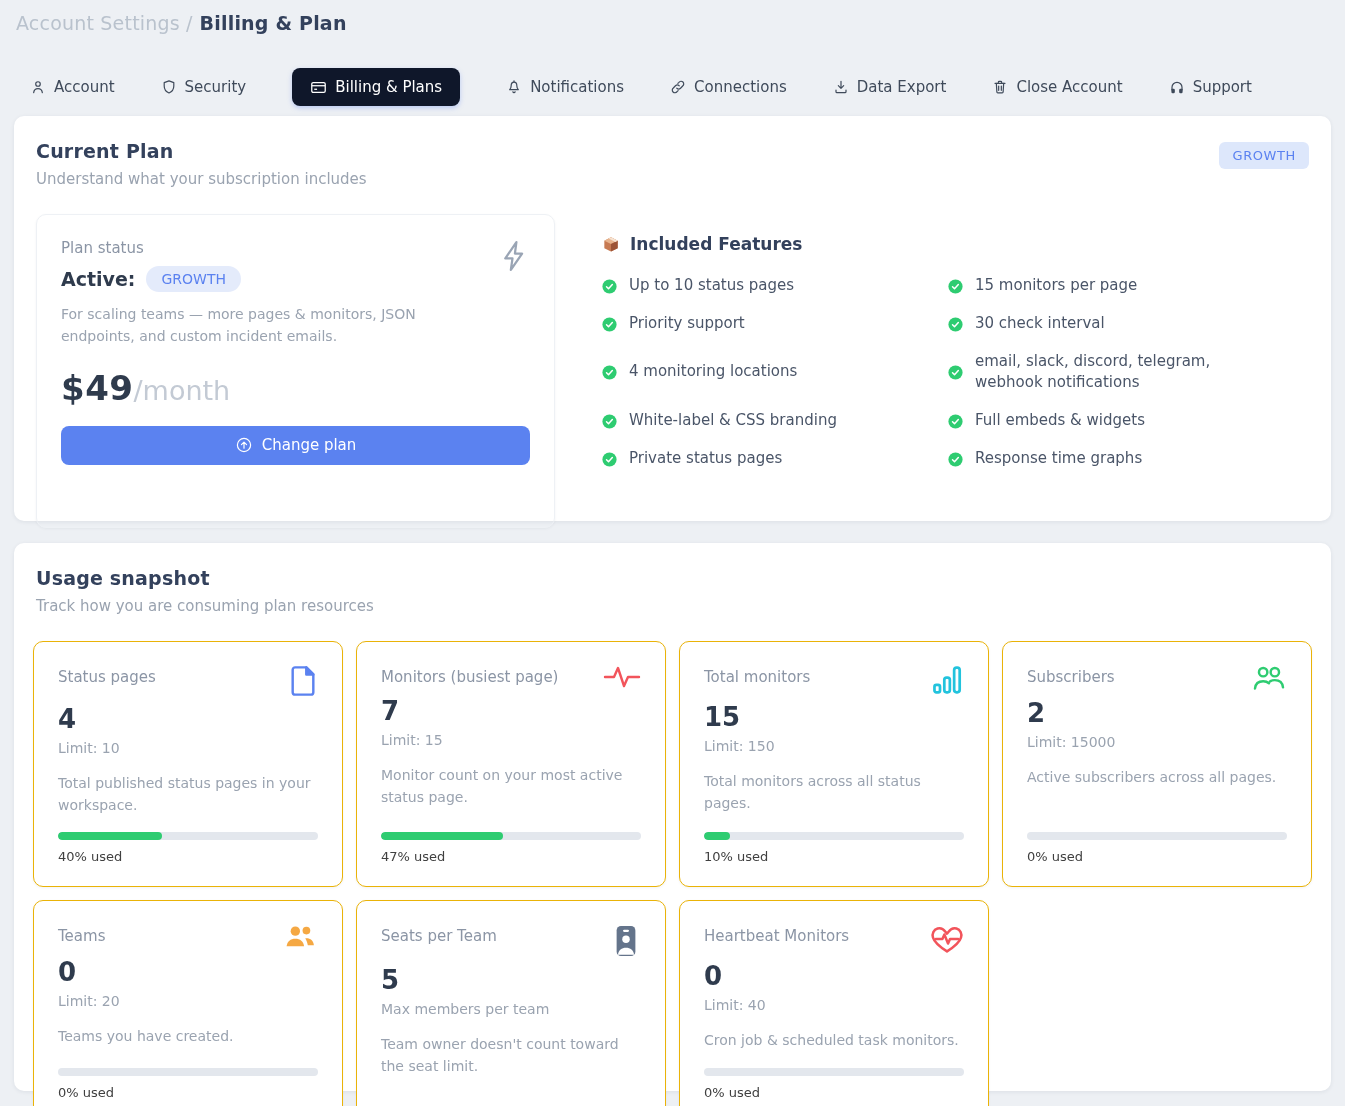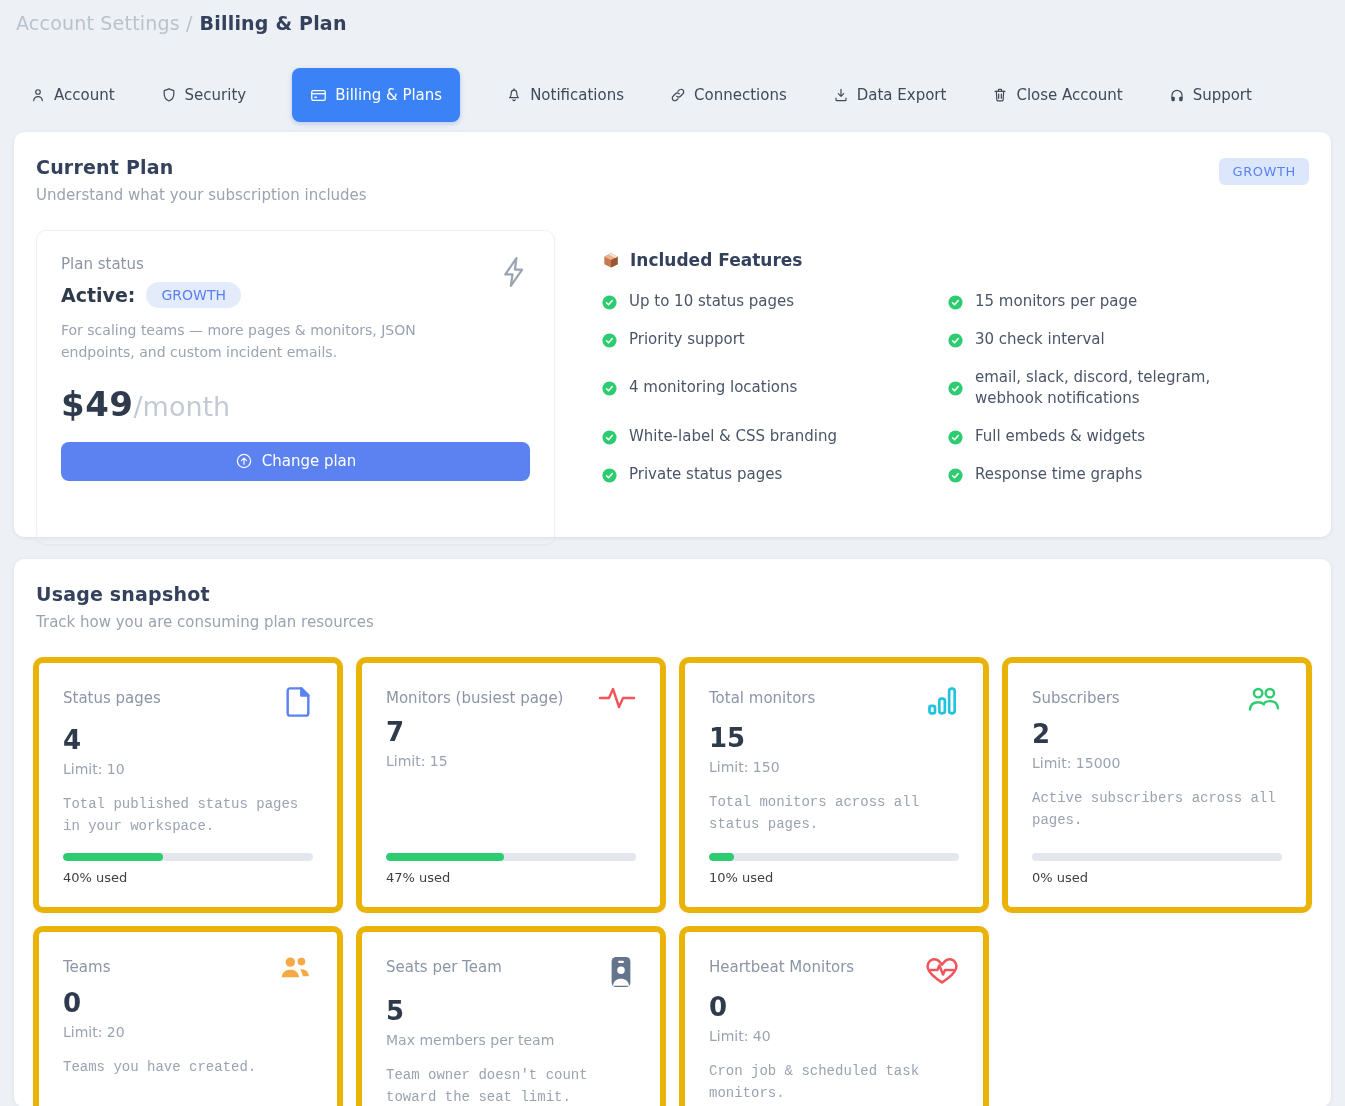--- a/index.html
+++ b/index.html
@@ -13,21 +13,21 @@
   .breadcrumb { padding:12px 0 0 16px; font-size:19px; font-weight:600; letter-spacing:.2px; }
   .crumb-section { color:#b9c2cd; font-weight:500; cursor:pointer; }
   .crumb-current { color:#33415c; }
 
   
   .tabbar { display:flex; align-items:center; gap:46px; margin:34px 12px 0 30px; }
   .tab { display:flex; align-items:center; gap:8px; font-size:15px; color:#3f4a5a;
          background:transparent; border:none; cursor:pointer; padding:0;
          font-family:inherit; }
   .tab svg { display:block; }
-  .tab.active { background:#3b82f6; color:#fff; padding:18px 18px; border-radius:8px;
+  .tab.active { background:#0f172a; color:#fff; padding:10px 18px; border-radius:8px;
                 box-shadow:0 2px 5px rgba(91,130,240,.35); }
   .ticon { display:flex; align-items:center; }
 
   
   .panel { background:#fff; border-radius:10px; margin:0 14px;
            box-shadow:0 1px 4px rgba(25,39,60,.08); padding:24px 22px; position:relative; }
   .panel-plan { margin-top:10px; height:405px; }
   .panel-usage { margin-top:22px; height:548px; padding:24px 19px; }
   .panel-title { font-size:19px; font-weight:700; color:#33415c; letter-spacing:.2px; }
   .panel-sub { font-size:15px; color:#9aa3b0; margin-top:8px; }
@@ -55,29 +55,29 @@
   
   .features { flex:1; padding-left:46px; margin-top:20px; }
   .features-title { display:flex; align-items:center; gap:9px; font-size:17px; font-weight:700; color:#33415c; }
   .features-grid { display:grid; grid-template-columns:346px 1fr; row-gap:16px; margin-top:21px; }
   .feature { display:flex; align-items:center; gap:11px; font-size:15px; color:#4a5568;
              line-height:1.45; padding-right:30px; }
   .feature svg { flex-shrink:0; margin-top:1px; }
 
   
   .usage-grid { display:grid; grid-template-columns:repeat(4,1fr); gap:13px; margin-top:26px; }
-  .ucard { border:6px solid #eab308; border-radius:10px; padding:22px 24px;
+  .ucard { border:1px solid #eab308; border-radius:10px; padding:22px 24px;
            box-shadow:0 1px 3px rgba(25,39,60,.05); display:flex; flex-direction:column;
            min-height:219px; background:#fff; }
   .ucard.short { min-height:199px; }
   .uhead { display:flex; justify-content:space-between; align-items:flex-start; }
   .utitle { font-size:15px; color:#8b95a5; padding-top:4px; }
   .uvalue { font-size:26px; font-weight:600; color:#2f3b4d; margin-top:2px; }
   .ulimit { font-size:14px; color:#9aa3b0; margin-top:6px; }
-  .udesc { font-size:14px; color:#9aa3b0; margin-top:17px; line-height:1.55;font-family:Liberation Mono, monospace; }
+  .udesc { font-size:14px; color:#9aa3b0; margin-top:17px; line-height:1.55; }
   .ubar-wrap { margin-top:auto; padding-top:16px; }
   .track { height:8px; background:#e3e7ed; border-radius:4px; overflow:hidden; }
   .fill { height:100%; background:#2ecc71; border-radius:4px; width:0; }
   .used { font-size:13px; color:#404040; margin-top:9px; }
 </style>
 </head>
 <body>
 
 <div class="breadcrumb">
   <span class="crumb-section">Account Settings /</span>
@@ -323,20 +323,21 @@
       <div class="uhead">
         <span class="utitle">Monitors (busiest page)</span>
         <span>
           <svg width="38" height="26" viewBox="0 0 38 26" fill="none" stroke="#f2545b" stroke-width="2.4" stroke-linecap="round" stroke-linejoin="round">
               <polyline points="2,13 11,13 15,4 21,22 25,13 36,13"></polyline>
             </svg>
         </span>
       </div>
       <div class="uvalue">7</div>
       <div class="ulimit">Limit: 15</div>
+      <div class="udesc">Monitor count on your most active status page.</div>
       <div class="ubar-wrap">
         <div class="track">
             <div class="fill" style="width: 47%;"></div>
           </div>
         <div class="used">47% used</div>
       </div>
     </div>
 
     <div class="ucard">
       <div class="uhead">

